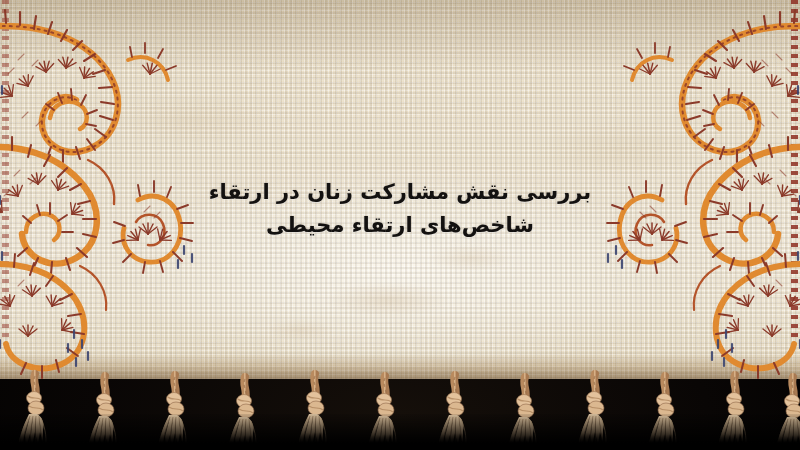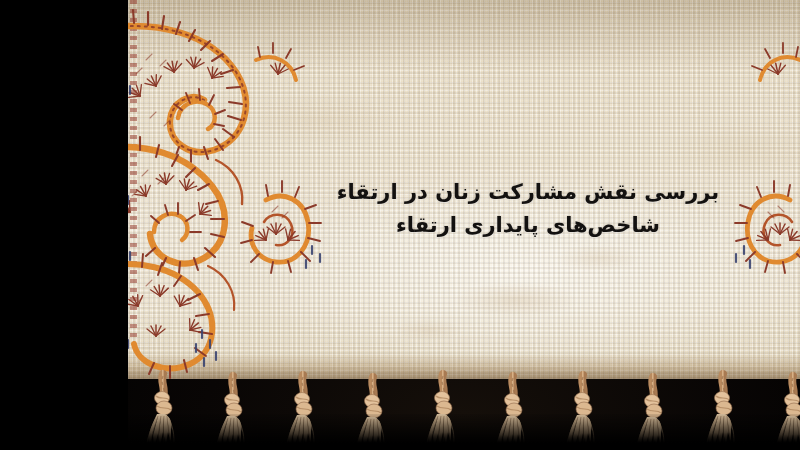--- a/index.html
+++ b/index.html
@@ -1,21 +1,21 @@
 <!DOCTYPE html>
 <html lang="fa" dir="rtl"><head>
 <meta charset="utf-8">
 <title>Persian Embroidered Title Slide</title>
 <style>
   html,body{margin:0;padding:0;background:#000;}
   *{box-sizing:border-box;}
 
   .stage{
     position:relative;
-    width:672px;height:450px;
+    width:800px;height:450px;
     overflow:hidden;
     background:#4d7c0f;
     font-family:"DejaVu Sans","Liberation Sans",sans-serif;
   }
 
   
   .backdrop{
     position:absolute;inset:0;
     background:
       radial-gradient(ellipse 70% 50% at 50% 92%, #150f0a 0%, #090605 55%, #000 100%),
@@ -555,21 +555,21 @@
             <path d="M46,294 L52,288"></path>
             <path d="M20,304 L26,298"></path>
           <path d="M156,212 L162,206"></path>
             <path d="M166,218 L172,212"></path>
         </g>
       </svg>
     </div>
 
     <div class="title-block">
       <span class="title-line">بررسی نقش مشارکت زنان در ارتقاء</span>
-      <span class="title-line">شاخص‌های پایداری ارتقاء</span>
+      <span class="title-line">شاخص‌های ارتقاء محیطی</span>
     </div>
   </div>
 
   <div class="fringe">
     <svg viewBox="0 0 800 120" preserveAspectRatio="none" aria-hidden="true">
       <defs>
         <linearGradient id="cordG" x1="0" y1="0" x2="1" y2="0">
           <stop offset="0%" stop-color="#b98a5e"></stop>
           <stop offset="35%" stop-color="#e9caa2"></stop>
           <stop offset="65%" stop-color="#d9ae83"></stop>

